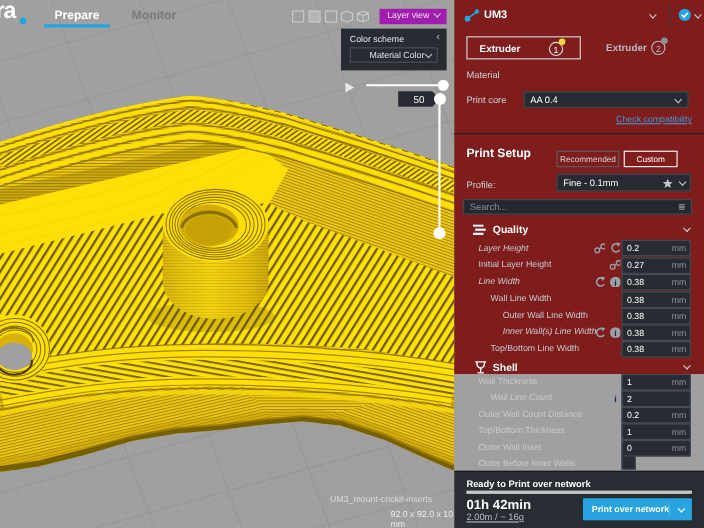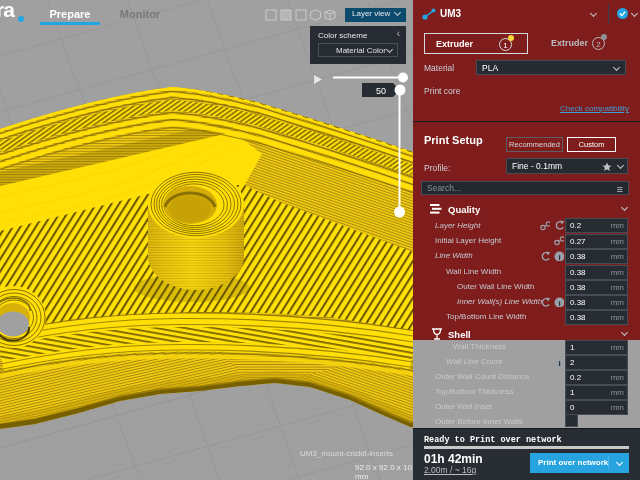--- a/index.html
+++ b/index.html
@@ -10,21 +10,21 @@
 #panel { position:absolute; left:413px; top:0; width:227px; height:340px; background:#7f1d1d; }
 
 
 .logo { position:absolute; left:-4px; top:-2px; color:#fff; font-size:21px; font-weight:bold; letter-spacing:-1px; }
 .logodot { position:absolute; left:18px; top:16px; width:6px; height:6px; background:#21a6e3; border-radius:50%; }
 .tab1 { position:absolute; left:40px; top:8px; width:60px; text-align:center; color:#fff; font-size:11px; font-weight:bold; }
 .tabline { position:absolute; left:40px; top:22px; width:60px; height:3px; background:#21a6e3; }
 .tab2 { position:absolute; left:110px; top:8px; width:60px; text-align:center; color:#77797c; font-size:11px; font-weight:bold; }
 
 
-.lview { position:absolute; left:345px; top:8px; width:61px; height:14px; background:#0c4a6e; color:#e6e8ea; font-size:8px; line-height:12px; padding-left:7px; }
+.lview { position:absolute; left:345px; top:8px; width:61px; height:14px; background:#a21caf; color:#e6e8ea; font-size:8px; line-height:12px; padding-left:7px; }
 .cscheme { position:absolute; left:310px; top:26px; width:96px; height:38px; background:#272c33; }
 .cstitle { position:absolute; left:8px; top:5px; color:#e6e8ea; font-size:8px; }
 .cscol { position:absolute; right:6px; top:2px; color:#b8bbc0; font-size:10px; }
 .csdrop { position:absolute; left:8px; top:17px; width:80px; height:14px; border:1px solid #4a5058; color:#dfe1e4; font-size:8px; line-height:13px; padding-left:17px; }
 .chv { position:absolute; width:5px; height:5px; border-right:1.4px solid #c6c9cd; border-bottom:1.4px solid #c6c9cd; transform:rotate(45deg); }
 
 
 .fname { position:absolute; left:300px; top:449px; width:110px; color:#dcdcdc; font-size:8px; }
 .fsize { position:absolute; left:331px; top:463px; width:90px; color:#ededed; font-size:8px;padding-left:24px; }
 
@@ -44,21 +44,21 @@
 .lbl { position:absolute; color:#ccd0d5; }
 .psetup { left:11px; top:134px; font-size:11px; font-weight:bold; color:#fff; }
 .segbtn { position:absolute; top:137px; height:15px; font-size:7.5px; text-align:center; color:#d3d6da; }
 .vbox { position:absolute; left:152px; width:63px; height:15px; border:1px solid #464c55; background:#272c33; color:#fff; font-size:8px; line-height:14px; padding-left:4px; }
 .vbox .mm { position:absolute; right:3px; top:0; color:#8d939b; }
 .rowlbl { position:absolute; font-size:8px; color:#c6cad0; white-space:nowrap; }
 .it { font-style:italic; }
 .sect { position:absolute; font-size:9.5px; font-weight:bold; color:#fff; }
 .icr { position:absolute; width:10px; height:10px; }
 .bpanel { left:0px; top:428px; width:227px; height:52px; background:#282d34; border-top:1px solid #15181d; }
-.ready { left:11px; top:6px; font-size:8.5px; font-weight:bold; color:#fff;font-family:Liberation Mono, monospace; }
+.ready { left:11px; top:6px; font-size:8.5px; font-weight:bold; color:#fff; }
 .pbar { left:11px; top:17px; width:205px; height:2.5px; background:#c7c7c7; }
 .ptime { left:11px; top:23px; font-size:12px; font-weight:bold; color:#fff; }
 .pmat { left:11px; top:36px; font-size:8.5px; color:#b9bcc1;text-decoration:underline; }
 .pbtn { left:117px; top:24px; width:99px; height:20px; background:#27a3e0; color:#fff; font-weight:bold; font-size:8px; text-align:left; line-height:20px; padding-left:8px; }
 .pbtn .chv { border-color:#fff; right:7px; top:7px; }
 .pbtn .bsep { position:absolute; right:20px; top:4px; width:1px; height:12px; background:#4db6e8; }
 </style>
 </head>
 <body>
 <div id="stage">
@@ -299,22 +299,22 @@
       <div class="excirc" style="left:74px;color:#fff;">1</div>
       <div class="exdot" style="left:83px;top:1px;background:#fdd935;"></div>
     </div>
     <div class="abs extab" style="left:115px;width:104px;">
         <span class="exlab" style="left:23px;color:#b9bcc1;">Extruder</span>
       <div class="excirc" style="left:64px;color:#b9bcc1;border-color:#b9bcc1;">2</div>
       <div class="exdot" style="left:73px;top:1px;background:#8d9095;"></div>
     </div>
 
     <div class="lbl" style="left:11px;top:63px;">Material</div>
-    <div class="drop" style="left:63px;top:60px;width:150px;height:15px;font-size:8.5px;line-height:14px;padding-left:5px;">PLA<span class="chv" style="right:6px;top:3.5px;"></span></div>
     <div class="lbl" style="left:11px;top:86px;">Print core</div>
+    <div class="drop" style="left:63px;top:83px;width:150px;height:15px;font-size:8.5px;line-height:14px;padding-left:5px;">AA 0.4<span class="chv" style="right:6px;top:3.5px;"></span></div>
     <div class="abs" style="right:11px;top:104px;color:#3f9bd3;text-decoration:underline;font-size:8px;white-space:nowrap;">Check compatibility</div>
     <div class="abs" style="left:0;top:121px;width:227px;height:1px;background:#1b1e24;"></div>
 
     <div class="abs psetup">Print Setup</div>
     <div class="segbtn" style="left:93px;width:57px;border:1px solid #5a6068;line-height:14px;">Recommended</div>
     <div class="segbtn" style="left:154px;width:49px;border:1px solid #ffffff;color:#fff;line-height:14px;">Custom</div>
     <div class="lbl" style="left:11px;top:163px;">Profile:</div>
     <div class="drop" style="left:93px;top:158px;width:122px;height:16px;font-size:8.5px;line-height:15px;padding-left:5px;">Fine - 0.1mm
       <svg style="position:absolute;right:15px;top:3px;" width="10" height="10">
           <path d="M5,0.5 L6.3,3.5 L9.5,3.7 L7,5.8 L7.9,9 L5,7.2 L2.1,9 L3,5.8 L0.5,3.7 L3.7,3.5 Z" fill="#c2c5c9"></path>
@@ -381,21 +381,21 @@
 
     <div class="rowlbl" style="left:33px;top:312px;">Top/Bottom Line Width</div>
     <div class="vbox" style="top:309.5px;">0.38<span class="mm">mm</span></div>
 
     <svg class="abs" style="left:18px;top:328px;" width="12" height="12">
         <path d="M1,1 L11,1 M2.5,1 C2.5,5 4,6.5 6,6.5 C8,6.5 9.5,5 9.5,1 M6,6.5 L6,11 M3,11 L9,11" stroke="#fff" stroke-width="1.3" fill="none"></path>
       </svg>
     <div class="sect" style="left:35px;top:329px;">Shell</div>
     <span class="chv" style="left:209px;top:330px;"></span>
 
-    <div class="rowlbl" style="left:40px;top:342px;">Wall Thickness</div>
+    <div class="rowlbl" style="left:22px;top:342px;">Wall Thickness</div>
     <div class="vbox" style="top:339.5px;">1<span class="mm">mm</span></div>
 
     <div class="rowlbl it" style="left:33px;top:357px;">Wall Line Count</div>
     <svg class="icr" style="left:127px;top:357px;" width="11" height="11">
         <path d="M8.5,2.5 A3.7,3.7 0 1 0 9.2,7.3" fill="none" stroke="#9aa0a8" stroke-width="1.4"></path>
         <polygon points="6.2,0.5 10.4,1.2 7.8,4.4" fill="#9aa0a8"></polygon>
       </svg>
     <svg class="icr" style="left:141px;top:357px;" width="11" height="11">
         <circle cx="5.5" cy="5.5" r="5" fill="#9aa0a8"></circle>
         <text x="5.5" y="8.6" font-size="8" font-weight="bold" fill="#23272e" text-anchor="middle">i</text>

